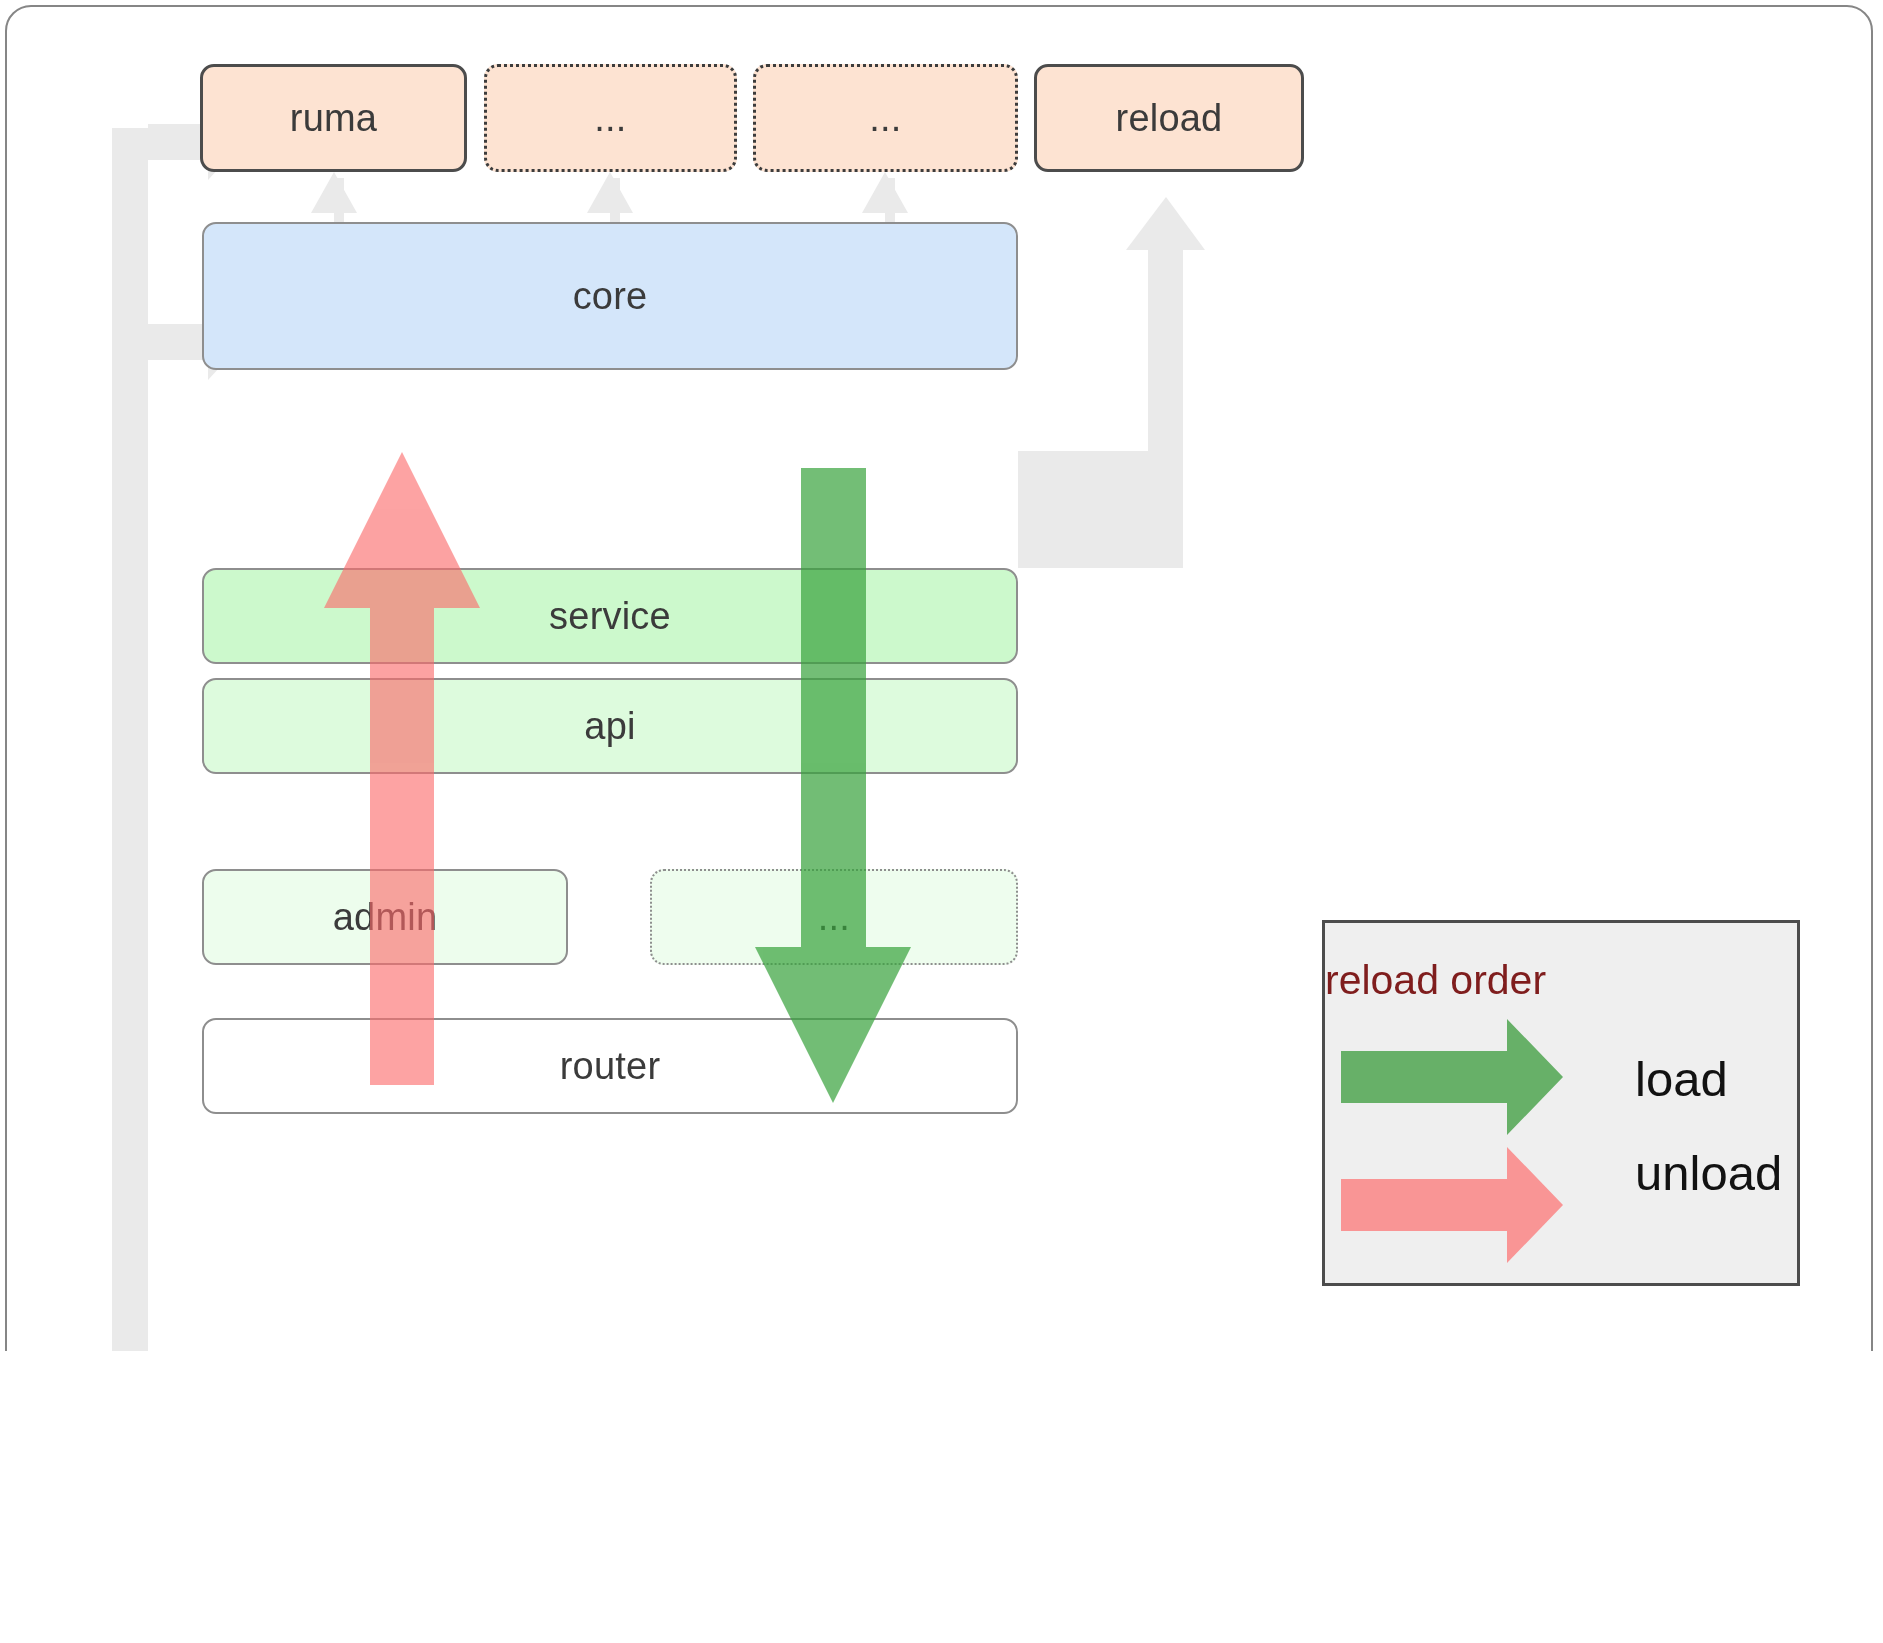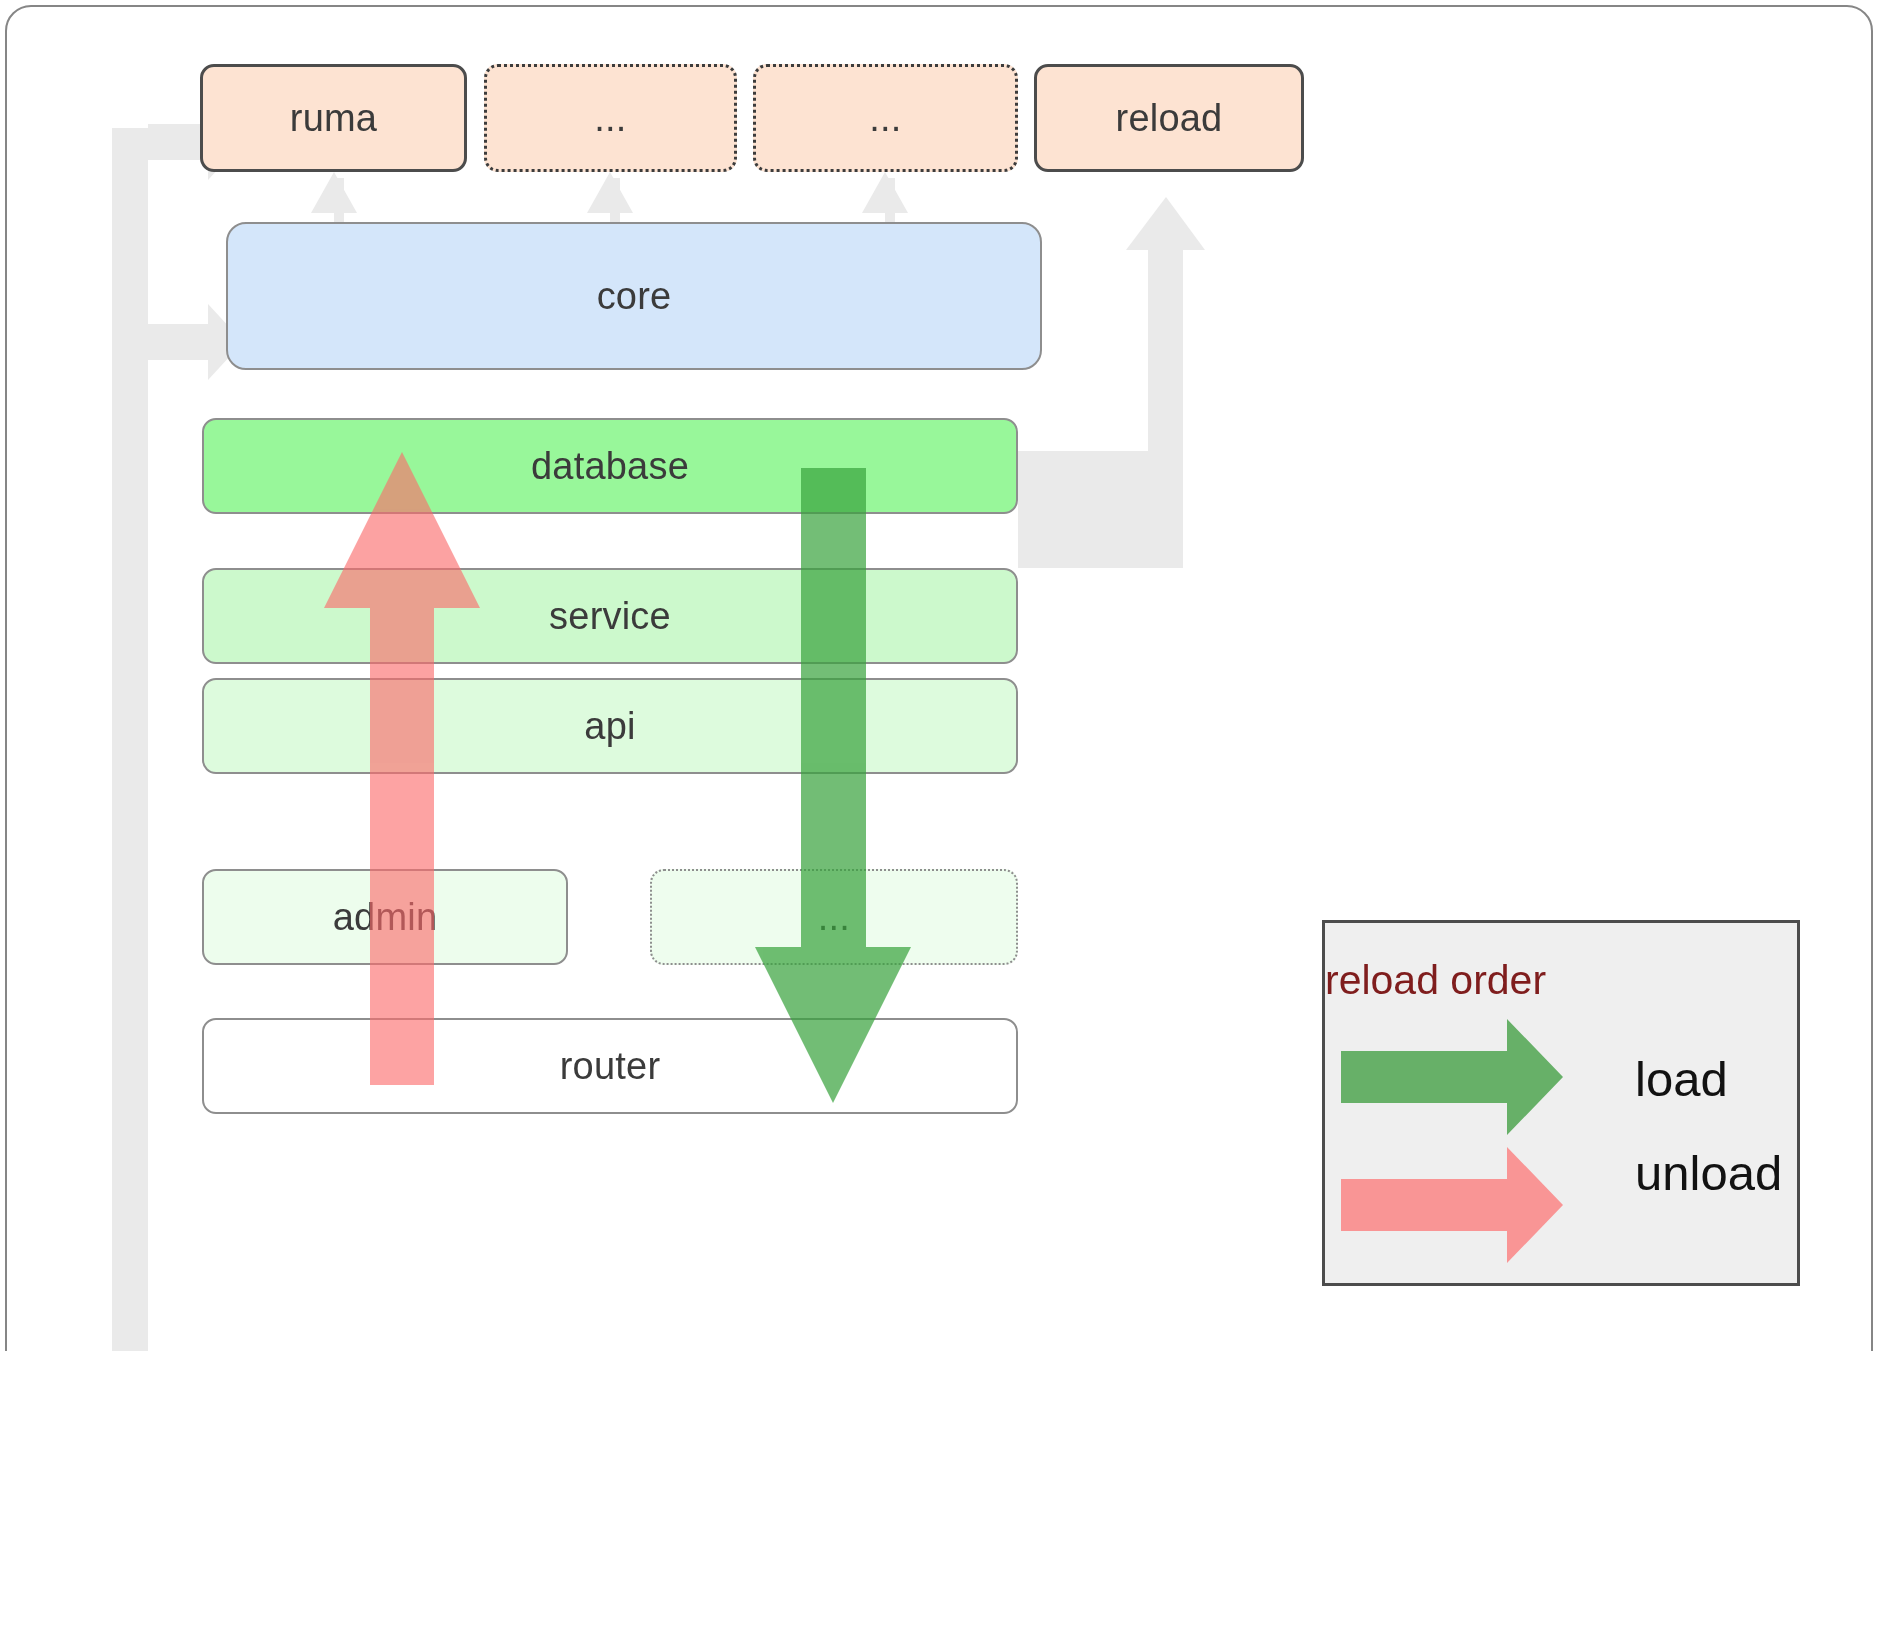--- a/index.html
+++ b/index.html
@@ -49,22 +49,21 @@
     background: #fde3d2;
     border: 3px solid #4c4c4c;
     border-radius: 14px;
   }
   .dep-box.dashed {
     border: 3px dotted #3c3c3c;
   }
   .core-box {
     background: #d4e6fa;
     border: 2px solid #8e8e8e;
-    border-radius: 20px;
-    margin-left: 24px;
+    border-radius: 14px;
   }
   .stack-box {
     border: 2px solid #8e8e8e;
     border-radius: 14px;
   }
   .stack-box.dotted {
     border: 2px dotted #8e8e8e;
   }
   .root-box {
     background: #0b4f9e;
@@ -145,23 +144,20 @@
   </div>
 
   <div class="box dep-box" style="left:1034px; top:64px; width:270px; height:108px;">
     <span class="lbl">reload</span>
   </div>
 
   <div class="box core-box" style="left:202px; top:222px; width:816px; height:148px;">
     <span class="lbl">core</span>
   </div>
 
-  <div class="box stack-box" style="left:202px; top:418px; width:816px; height:96px; background:#98f79a;">
-    <span class="lbl">database</span>
-  </div>
 
   <div class="box stack-box" style="left:202px; top:568px; width:816px; height:96px; background:#ccf9cc;">
     <span class="lbl">service</span>
   </div>
 
   <div class="box stack-box" style="left:202px; top:678px; width:816px; height:96px; background:#ddfbdd;">
     <span class="lbl">api</span>
   </div>
 
   <div class="box stack-box" style="left:202px; top:869px; width:366px; height:96px; background:#edfded;">

